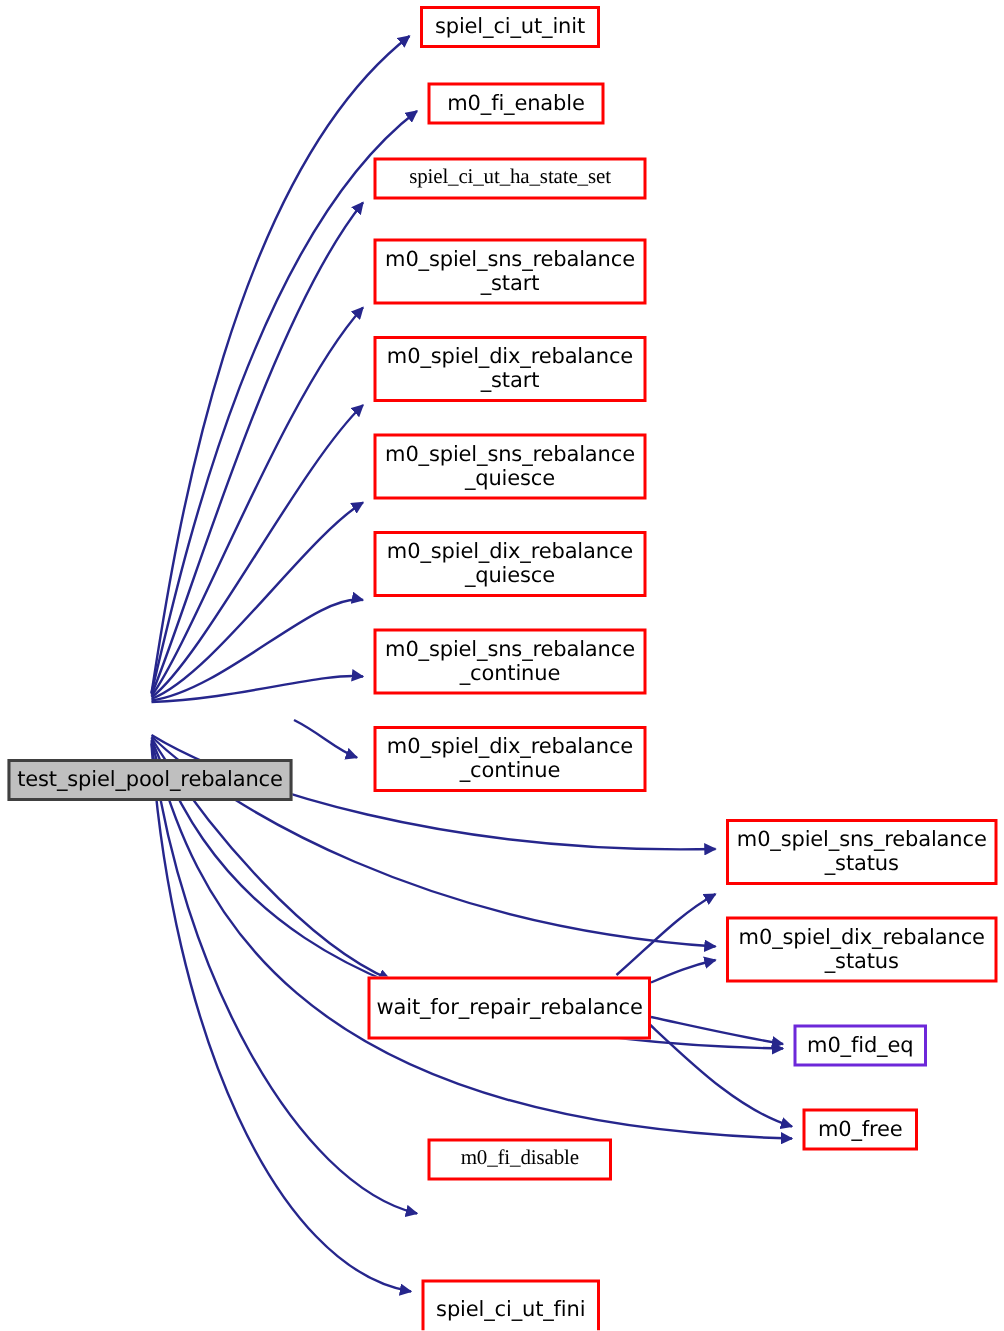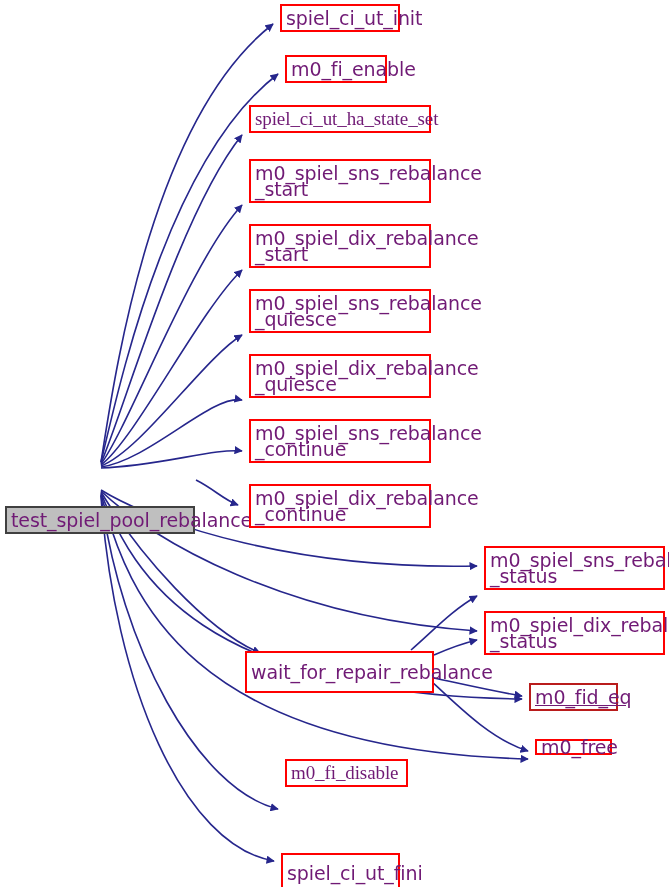--- a/index.html
+++ b/index.html
@@ -22,38 +22,37 @@
     width: 669px;
     height: 887px;
     pointer-events: none;
   }
   .node {
     position: absolute;
     box-sizing: border-box;
     display: flex;
     align-items: center;
     justify-content: center;
-    text-align: left;
-    font-size: 19px;
+    text-align: center;
+    font-size: 14px;
     line-height: 16px;
-    color: #701a75;
+    color: #000000;
     background: #ffffff;
     border: 2px solid #ff0000;
     white-space: pre-line;
     letter-spacing: -0.1px;
     cursor: pointer;
   }
   .node.root {
     background: #bfbfbf;
     border: 2px solid #404040;
     cursor: default;
   }
   .node.plain {
-    border: 2px solid #b91c1c;
-    text-decoration: underline;
+    border: 2px solid #6d28d9;
   }
   .node-label {
     display: block;
     width: 100%;
     padding: 0 4px;
     box-sizing: border-box;
   }
 </style>
 </head>
 <body>
@@ -86,38 +85,38 @@
         <path d="M411,650 C432,632 452,610 477,596" marker-end="url(#arrowhead)"></path>
         <path d="M434,655 C450,648 460,644 477,640" marker-end="url(#arrowhead)"></path>
         <path d="M434,678 C462,684 492,691 522,696" marker-end="url(#arrowhead)"></path>
         <path d="M430,680 C460,708 492,740 528,751" marker-end="url(#arrowhead)"></path>
       </g>
   </svg>
 
   <div id="nodes-group">
       <div class="node root" style="left: 5px; top: 460px; width: 190px; height: 28px; margin-top: 46px;"><span class="node-label">test_spiel_pool_rebalance</span></div>
       <div class="node" style="left: 280px; top: 4px; width: 120px; height: 28px;"><span class="node-label">spiel_ci_ut_init</span></div>
-      <div class="node" style="left: 285px; top: 55px; width: 102px; height: 28px;"><span class="node-label">m0_fi_enable</span></div>
+      <div class="node" style="left: 285px; top: 55px; width: 118px; height: 28px;"><span class="node-label">m0_fi_enable</span></div>
       <div class="node" style="left: 249px; top: 105px; width: 182px; height: 28px; font-family: Liberation Serif, serif;"><span class="node-label">spiel_ci_ut_ha_state_set</span></div>
       <div class="node" style="left: 249px; top: 159px; width: 182px; height: 44px;"><span class="node-label">m0_spiel_sns_rebalance
 _start</span></div>
       <div class="node" style="left: 249px; top: 224px; width: 182px; height: 44px;"><span class="node-label">m0_spiel_dix_rebalance
 _start</span></div>
       <div class="node" style="left: 249px; top: 289px; width: 182px; height: 44px;"><span class="node-label">m0_spiel_sns_rebalance
 _quiesce</span></div>
       <div class="node" style="left: 249px; top: 354px; width: 182px; height: 44px;"><span class="node-label">m0_spiel_dix_rebalance
 _quiesce</span></div>
       <div class="node" style="left: 249px; top: 419px; width: 182px; height: 44px;"><span class="node-label">m0_spiel_sns_rebalance
 _continue</span></div>
       <div class="node" style="left: 249px; top: 484px; width: 182px; height: 44px;"><span class="node-label">m0_spiel_dix_rebalance
 _continue</span></div>
       <div class="node" style="left: 484px; top: 546px; width: 181px; height: 44px;"><span class="node-label">m0_spiel_sns_rebalance
 _status</span></div>
       <div class="node" style="left: 484px; top: 611px; width: 181px; height: 44px;"><span class="node-label">m0_spiel_dix_rebalance
 _status</span></div>
       <div class="node" style="left: 245px; top: 651px; width: 189px; height: 42px;"><span class="node-label">wait_for_repair_rebalance</span></div>
       <div class="node plain" style="left: 529px; top: 683px; width: 89px; height: 28px;"><span class="node-label">m0_fid_eq</span></div>
-      <div class="node" style="left: 535px; top: 739px; width: 77px; height: 16px;"><span class="node-label">m0_free</span></div>
+      <div class="node" style="left: 535px; top: 739px; width: 77px; height: 28px;"><span class="node-label">m0_free</span></div>
       <div class="node" style="left: 285px; top: 759px; width: 123px; height: 28px; font-family: Liberation Serif, serif;"><span class="node-label">m0_fi_disable</span></div>
       <div class="node" style="left: 281px; top: 853px; width: 119px; height: 40px;"><span class="node-label">spiel_ci_ut_fini</span></div>
     </div>
 
 </div>
 
 </body></html>

